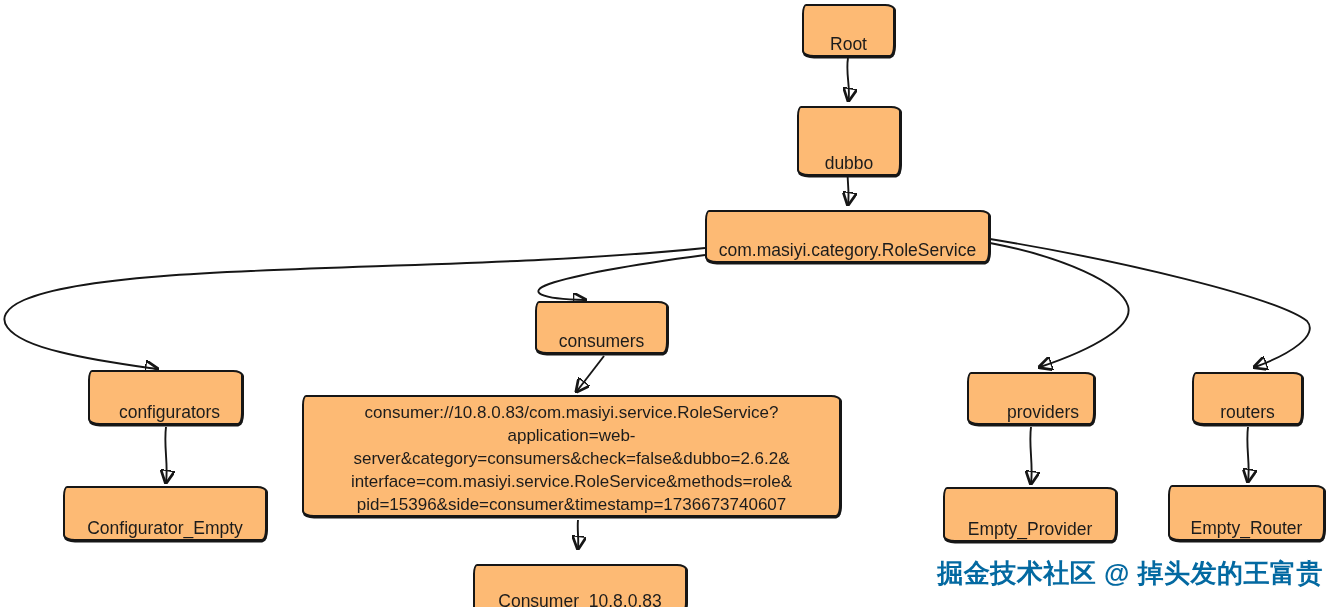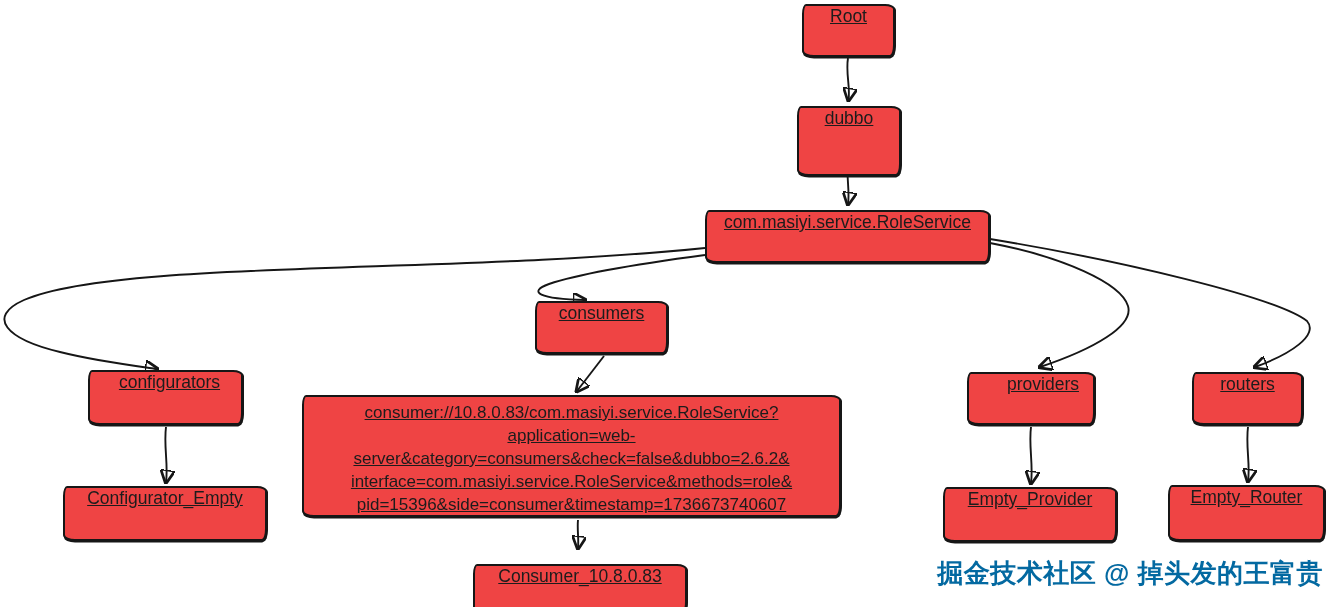--- a/index.html
+++ b/index.html
@@ -18,32 +18,31 @@
     pointer-events: none;
   }
   svg.edges path {
     fill: none;
     stroke: #161616;
     stroke-width: 1.9;
   }
   .node {
     position: absolute;
     box-sizing: border-box;
-    background: #ef4444;
+    background: #fdba74;
     border: 2.4px solid #161616;
     border-radius: 4px 10px 5px 12px / 10px 5px 12px 6px;
     box-shadow: 0 2.5px 0 -1px #161616, 1.5px 1px 0 -0.5px #161616;
     display: flex;
-    align-items: flex-start;
+    align-items: flex-end;
     justify-content: center;
     text-align: center;
     font-size: 17.5px;
     color: #1c1c1c;
     white-space: nowrap;
-    text-decoration: underline;
   }
   .node--url {
     display: block;
     white-space: normal;
     font-size: 17px;
     line-height: 23px;
     padding-top: 4px;
   }
   .node--url .url-line { text-align: center; }
   .watermark {
@@ -84,21 +83,21 @@
 
   <div class="node" style="left:802px; top:4px; width:93px; height:53px;">
     <span>Root</span>
   </div>
 
   <div class="node" style="left:797px; top:106px; width:104px; height:70px;">
     <span>dubbo</span>
   </div>
 
   <div class="node" style="left:705px; top:210px; width:285px; height:53px;">
-    <span>com.masiyi.service.RoleService</span>
+    <span>com.masiyi.category.RoleService</span>
   </div>
 
   <div class="node" style="left:535px; top:301px; width:133px; height:53px;">
     <span>consumers</span>
   </div>
 
   <div class="node" style="left:88px; top:370px; width:155px; height:55px;padding-left:8px;">
     <span>configurators</span>
   </div>
 

